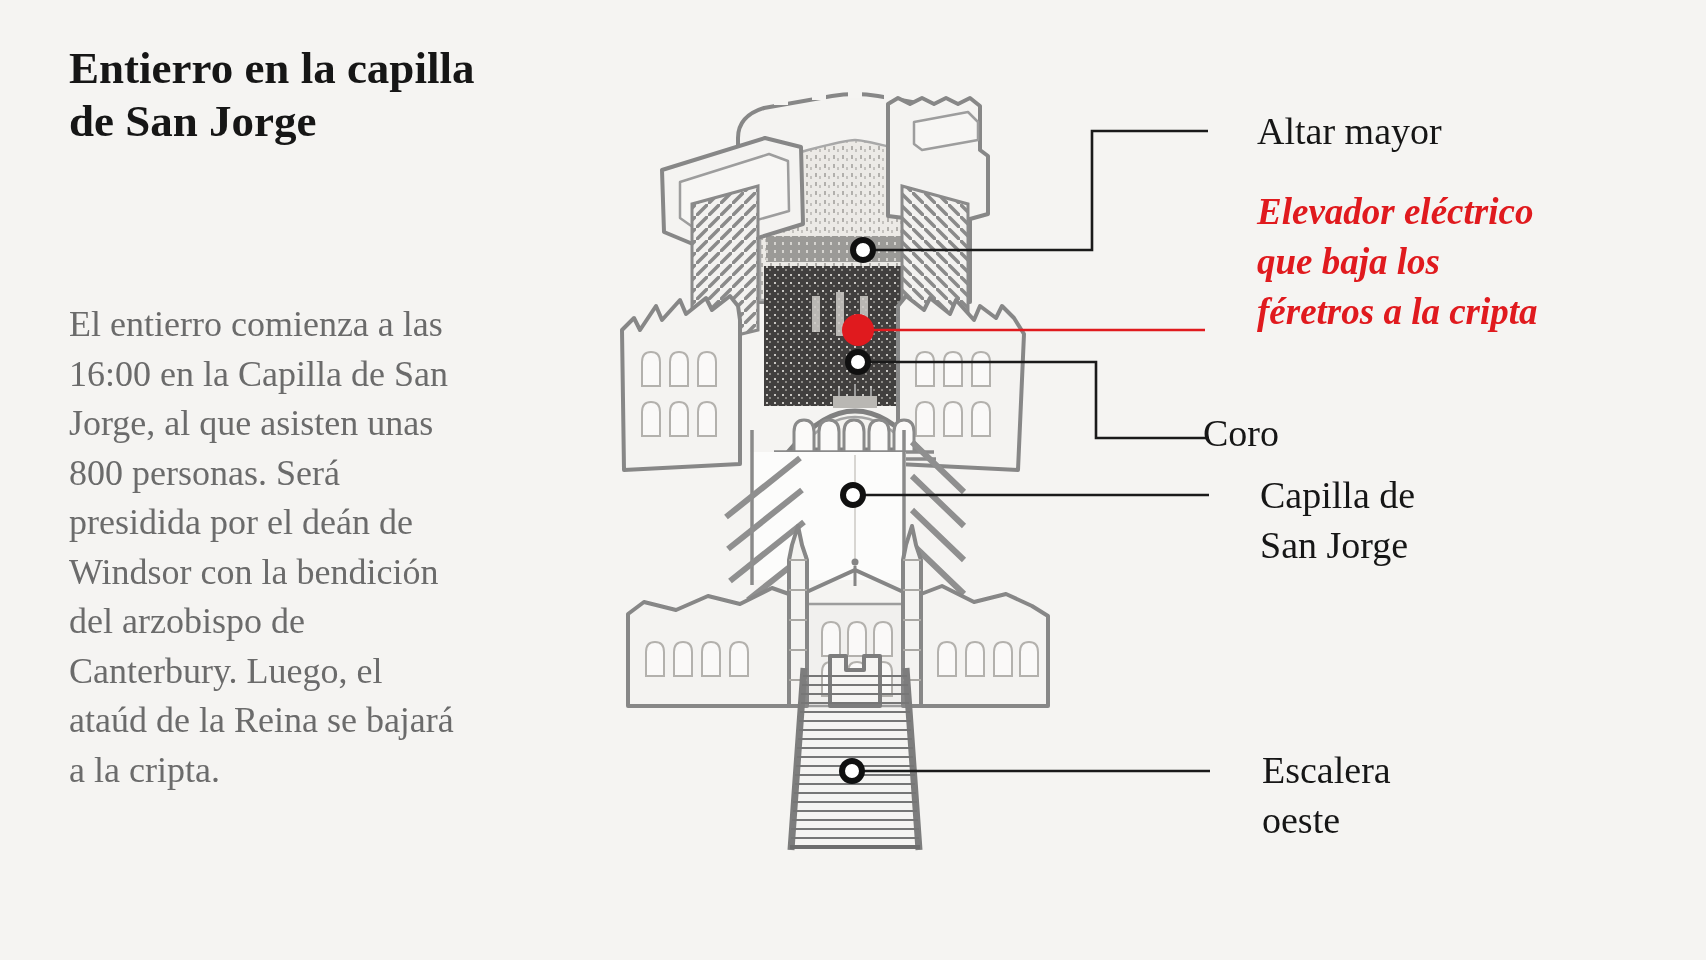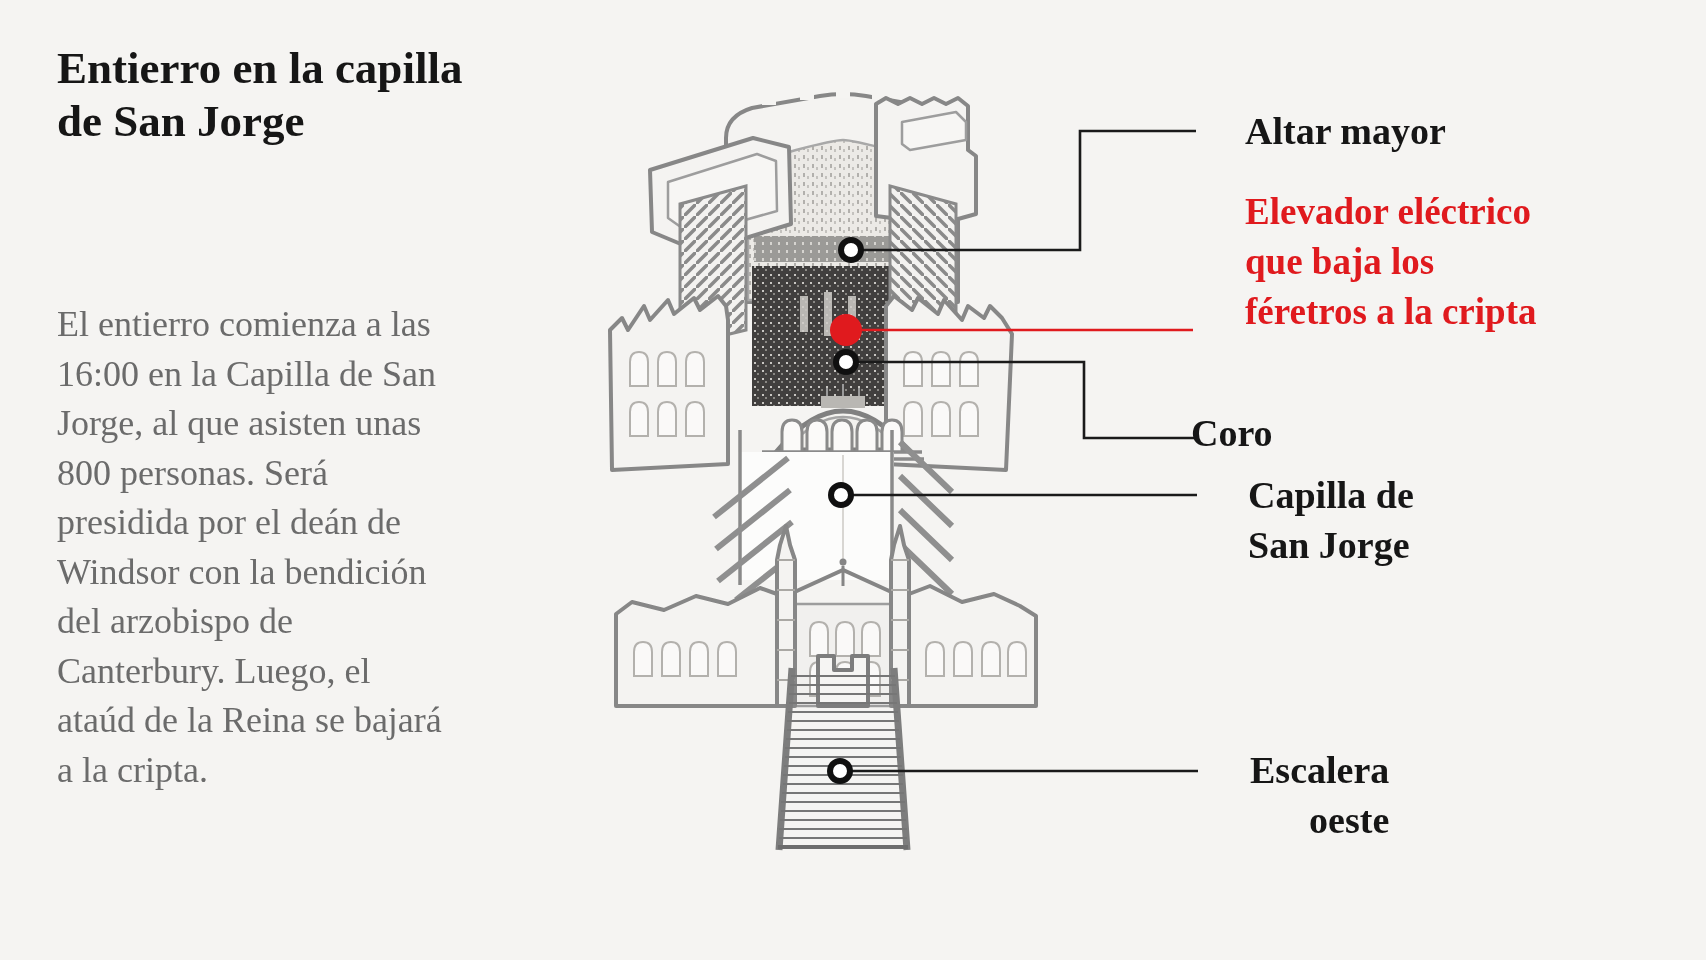--- a/index.html
+++ b/index.html
@@ -8,37 +8,38 @@
     --text-dark:#161616;
     --text-gray:#6b6b6b;
     --line-black:#1a1a1a;
     --illustration-gray:#878787;
   }
   html,body{margin:0;padding:0;background:var(--background);}
   #page{
     position:relative;width:1668px;height:960px;overflow:hidden;
     background:var(--background);
     font-family:"Liberation Serif","DejaVu Serif",serif;
+    margin-left:12px;
   }
   .title{
     position:absolute;left:57px;top:42px;
     font-size:45px;line-height:53px;font-weight:700;
     color:var(--text-dark);white-space:pre-line;
   }
   .body-text{
     position:absolute;left:57px;top:300px;width:480px;
     font-size:36px;line-height:49.5px;
     color:var(--text-gray);white-space:pre-line;
   }
   .callout{
     position:absolute;font-size:38px;line-height:50px;
-    color:var(--text-dark);white-space:pre-line;font-weight:bold;
+    color:var(--text-dark);white-space:pre-line;
   }
   .callout.red{
-    color:var(--accent-red);font-weight:700;font-size:37px;
+    color:var(--accent-red);font-weight:700;font-size:37px;font-style:italic;
   }
   #diagram{position:absolute;left:0;top:0;}
   .conn{stroke:var(--line-black);stroke-width:2.6;fill:none;}
   .conn-red{stroke:var(--accent-red);stroke-width:2.6;fill:none;}
   .ring{fill:#ffffff;stroke:#101010;stroke-width:6;}
   .dot-red{fill:var(--accent-red);}
   .wall{fill:#f4f3f1;stroke:var(--illustration-gray);stroke-width:4;stroke-linejoin:round;}
   .wall2{fill:#f7f6f4;stroke:#9d9d9d;stroke-width:2.5;stroke-linejoin:round;}
   .thin{stroke:#b3b1ad;stroke-width:2;fill:#faf9f8;}
 </style>
@@ -209,15 +210,15 @@
     </g>
   </svg>
 
   <div class="callout" style="left:1245px;top:106px;">Altar mayor</div>
   <div class="callout red" style="left:1245px;top:187px;">Elevador eléctrico
 que baja los
 féretros a la cripta</div>
   <div class="callout" style="left:1191px;top:408px;">Coro</div>
   <div class="callout" style="left:1248px;top:470px;">Capilla de
 San Jorge</div>
-  <div class="callout" style="left:1250px;top:745px;text-align:right;">Escalera
+  <div class="callout" style="left:1250px;top:745px;">Escalera
 oeste</div>
 </div>
 
 </body></html>

